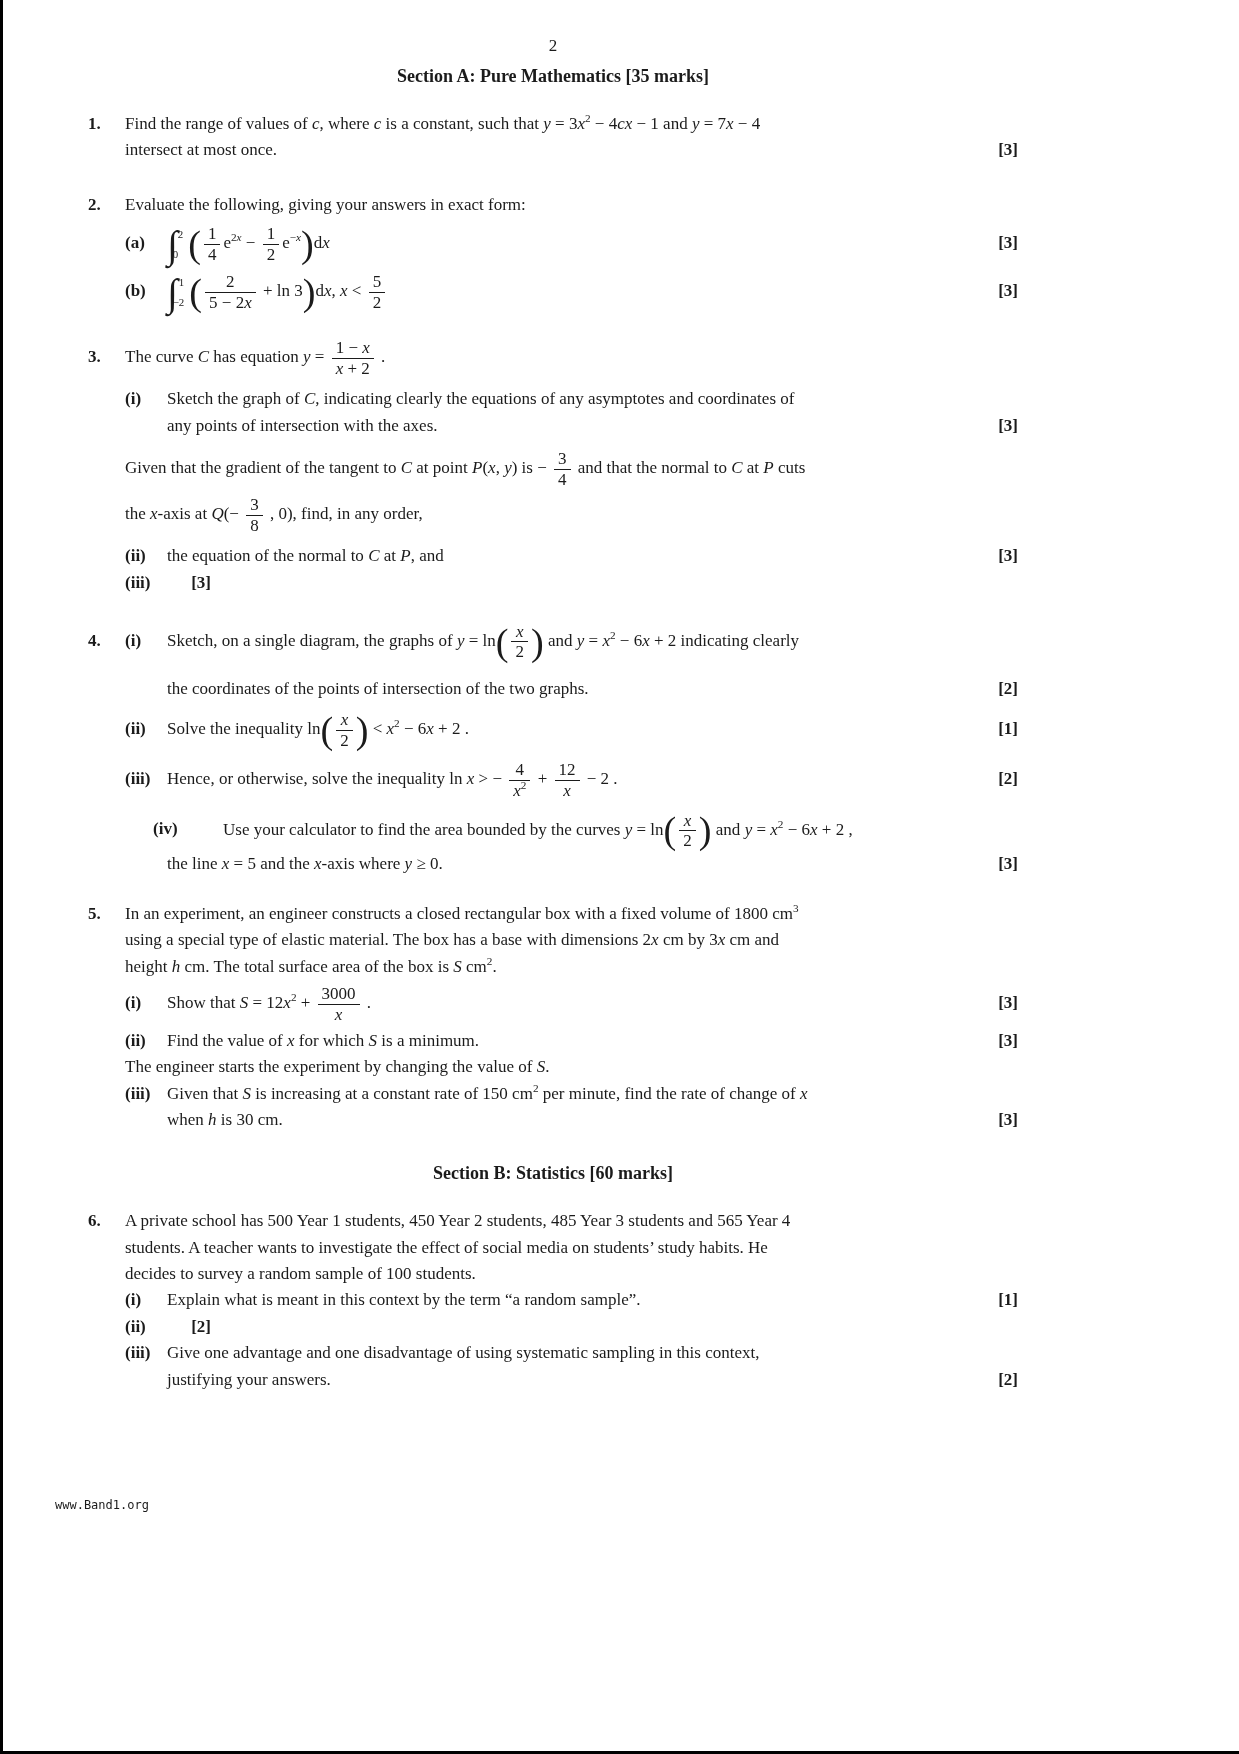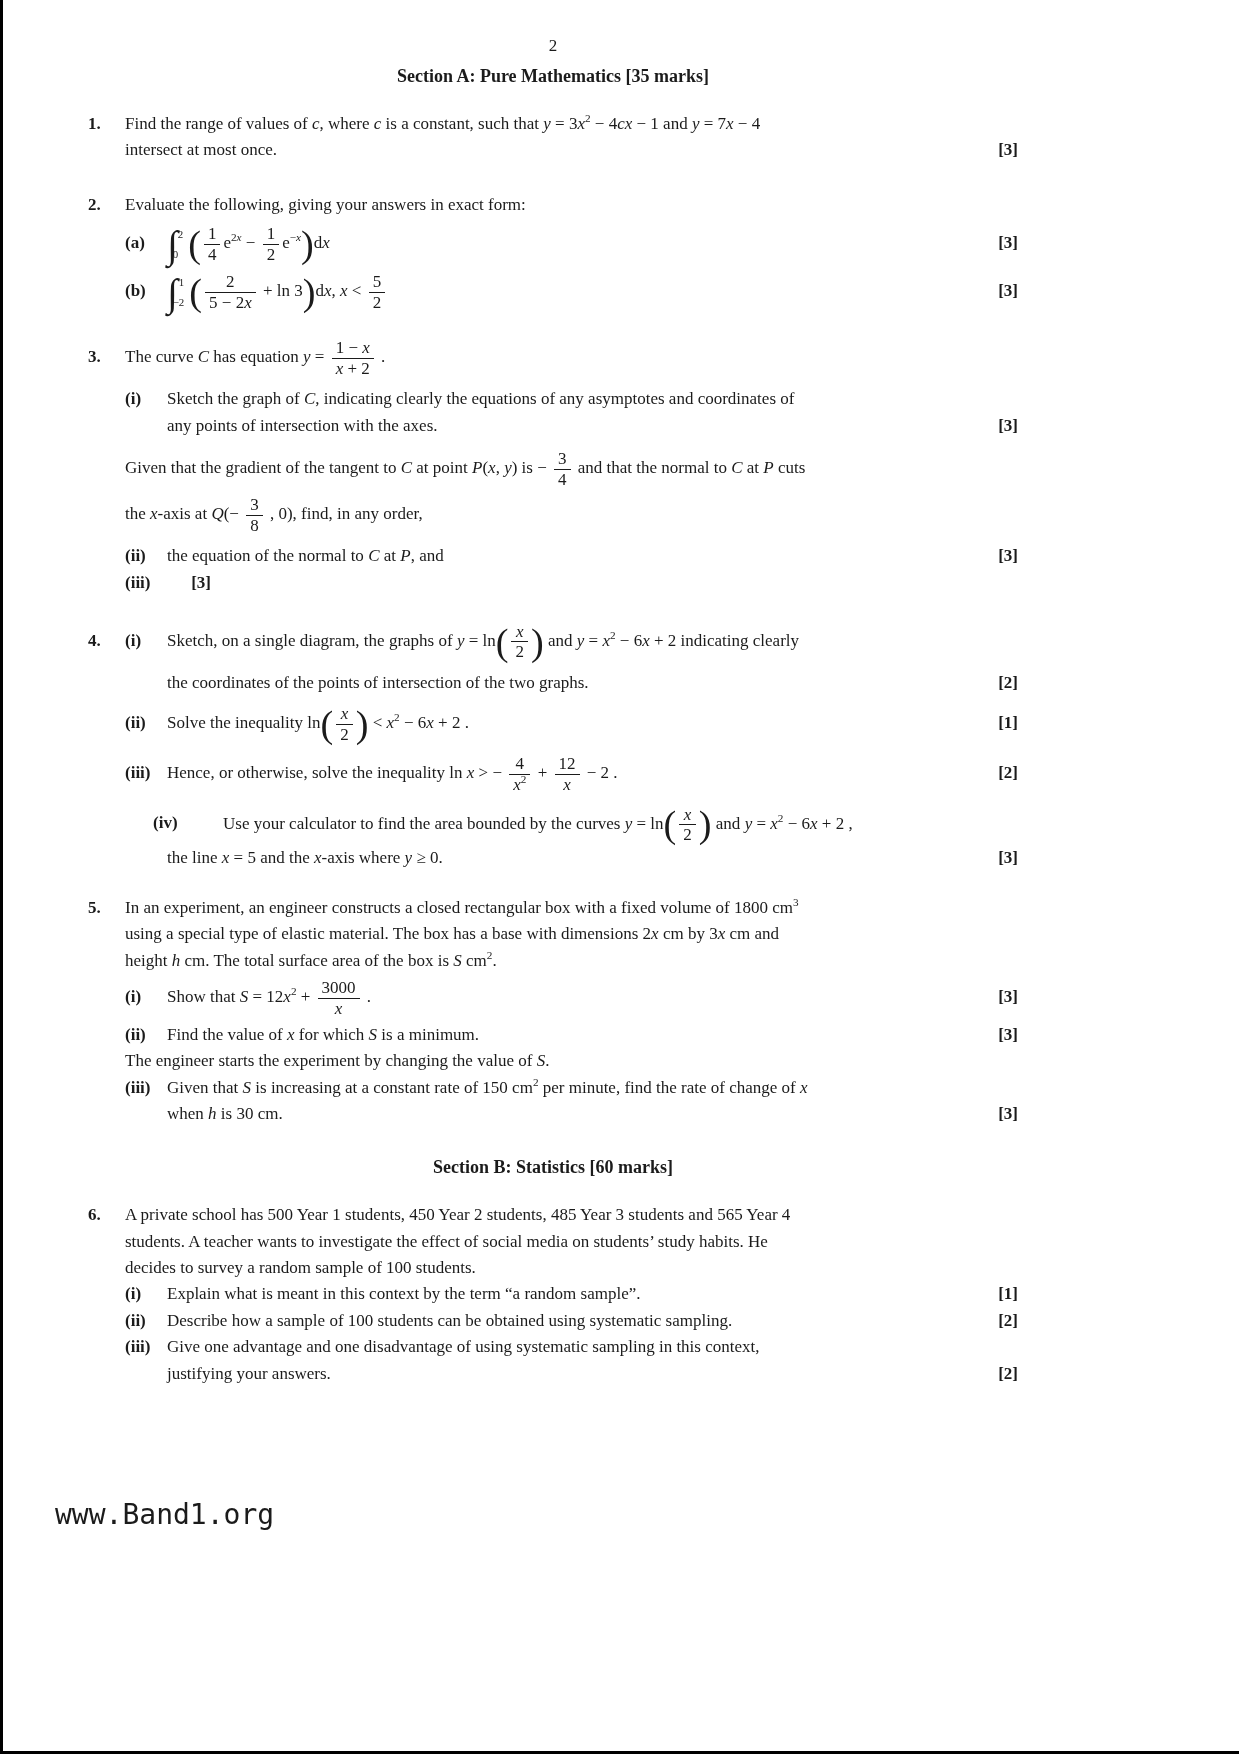--- a/index.html
+++ b/index.html
@@ -26,21 +26,21 @@
   .frac .num, .frac .den { display:block; padding:0 4px; }
   .frac .den { border-top:1.4px solid #1b1b1b; }
   .intwrap { display:inline-flex; vertical-align:middle; margin-right:3px; }
   .intsign { font-size:230%; line-height:0.95; }
   .intlims { display:inline-flex; flex-direction:column; justify-content:space-between; font-size:64%; line-height:1; padding:3px 2px 3px 0; }
   .intlims .hi { align-self:flex-end; }
   .intlims .lo { align-self:flex-start; margin-left:-5px; }
   .pgroup { display:inline-flex; align-items:center; vertical-align:middle; }
   .bigp { font-size:225%; line-height:1; font-weight:400; }
   .pinner { display:inline-block; }
-  .footer { position:absolute; left:52px; top:1498px; font-family:"DejaVu Sans Mono", monospace; font-size:28px; color:#1b1b1b; }
+  .footer { position:absolute; left:52px; top:1498px; font-family:"DejaVu Sans Mono", monospace; font-size:12px; color:#1b1b1b; }
 </style>
 </head>
 <body>
 
 <div class="page">
   <div class="content">
     <div class="pageno">2</div>
     <div id="flow">
         <div class="heading" style="margin-top: 10px;">Section A: Pure Mathematics [35 marks]</div>
         <div class="row" style="margin-top: 24px;">
@@ -131,21 +131,21 @@
         <div class="row" style="margin-top: 26px;">
           <span class="qnum">4.</span>
           <span class="plabel">(i)</span>
           <span class="rbody"><span>Sketch, on a single diagram, the graphs of  </span><span class="it">y</span><span> = ln</span><span class="pgroup">
               <span class="bigp">(</span>
               <span class="pinner"><span class="frac"><span class="num"><span class="it">x</span></span><span class="den"><span>2</span></span></span></span>
               <span class="bigp">)</span>
             </span><span>  and  </span><span class="it">y</span><span> = </span><span class="it">x</span><sup class="msup">2</sup><span> − 6</span><span class="it">x</span><span> + 2  indicating clearly</span></span>
           <span class="marks"></span>
         </div>
-        <div class="row" style="margin-top: 8px;">
+        <div class="row" style="margin-top: 14px;">
           <span class="qnum"></span>
           <span class="plabel"></span>
           <span class="rbody"><span>the coordinates of the points of intersection of the two graphs.</span></span>
           <span class="marks">[2]</span>
         </div>
         <div class="row" style="margin-top: 8px;">
           <span class="qnum"></span>
           <span class="plabel">(ii)</span>
           <span class="rbody"><span>Solve the inequality  ln</span><span class="pgroup">
               <span class="bigp">(</span>
@@ -238,21 +238,20 @@
         </div>
         <div class="row">
           <span class="qnum"></span>
           <span class="plabel">(i)</span>
           <span class="rbody"><span>Explain what is meant in this context by the term “a random sample”.</span></span>
           <span class="marks">[1]</span>
         </div>
         <div class="row">
           <span class="qnum"></span>
           <span class="plabel">(ii)</span>
-          <span class="rbody"><span>Describe how a sample of 100 students can be obtained using systematic sampling.</span></span>
           <span class="marks">[2]</span>
         </div>
         <div class="row">
           <span class="qnum"></span>
           <span class="plabel">(iii)</span>
           <span class="rbody"><span>Give one advantage and one disadvantage of using systematic sampling in this context,</span></span>
           <span class="marks"></span>
         </div>
         <div class="row">
           <span class="qnum"></span>

